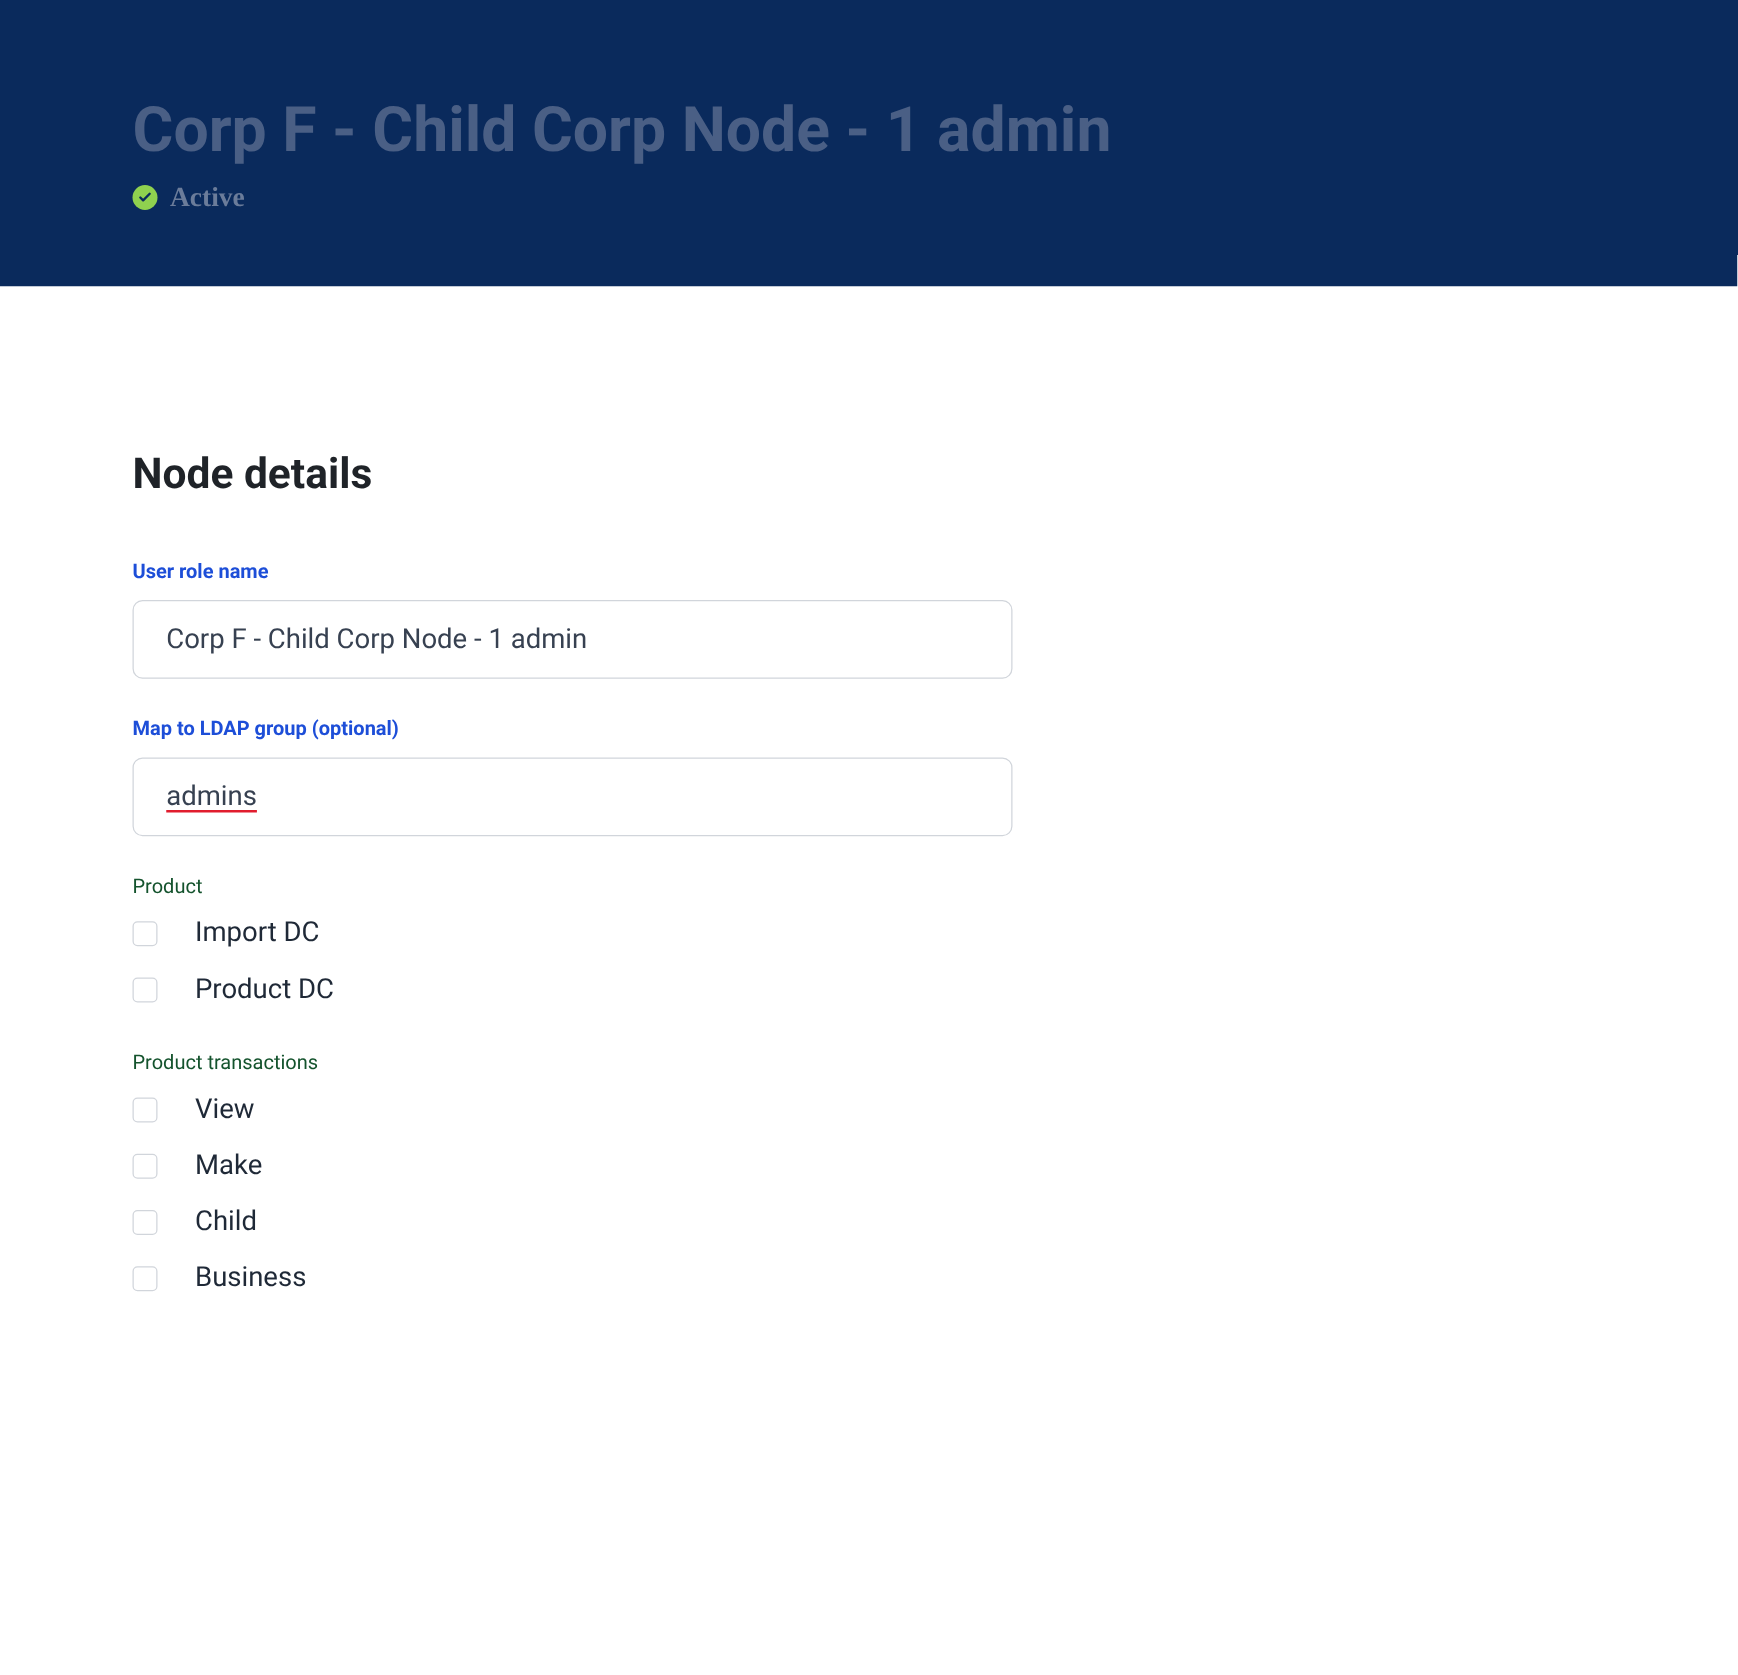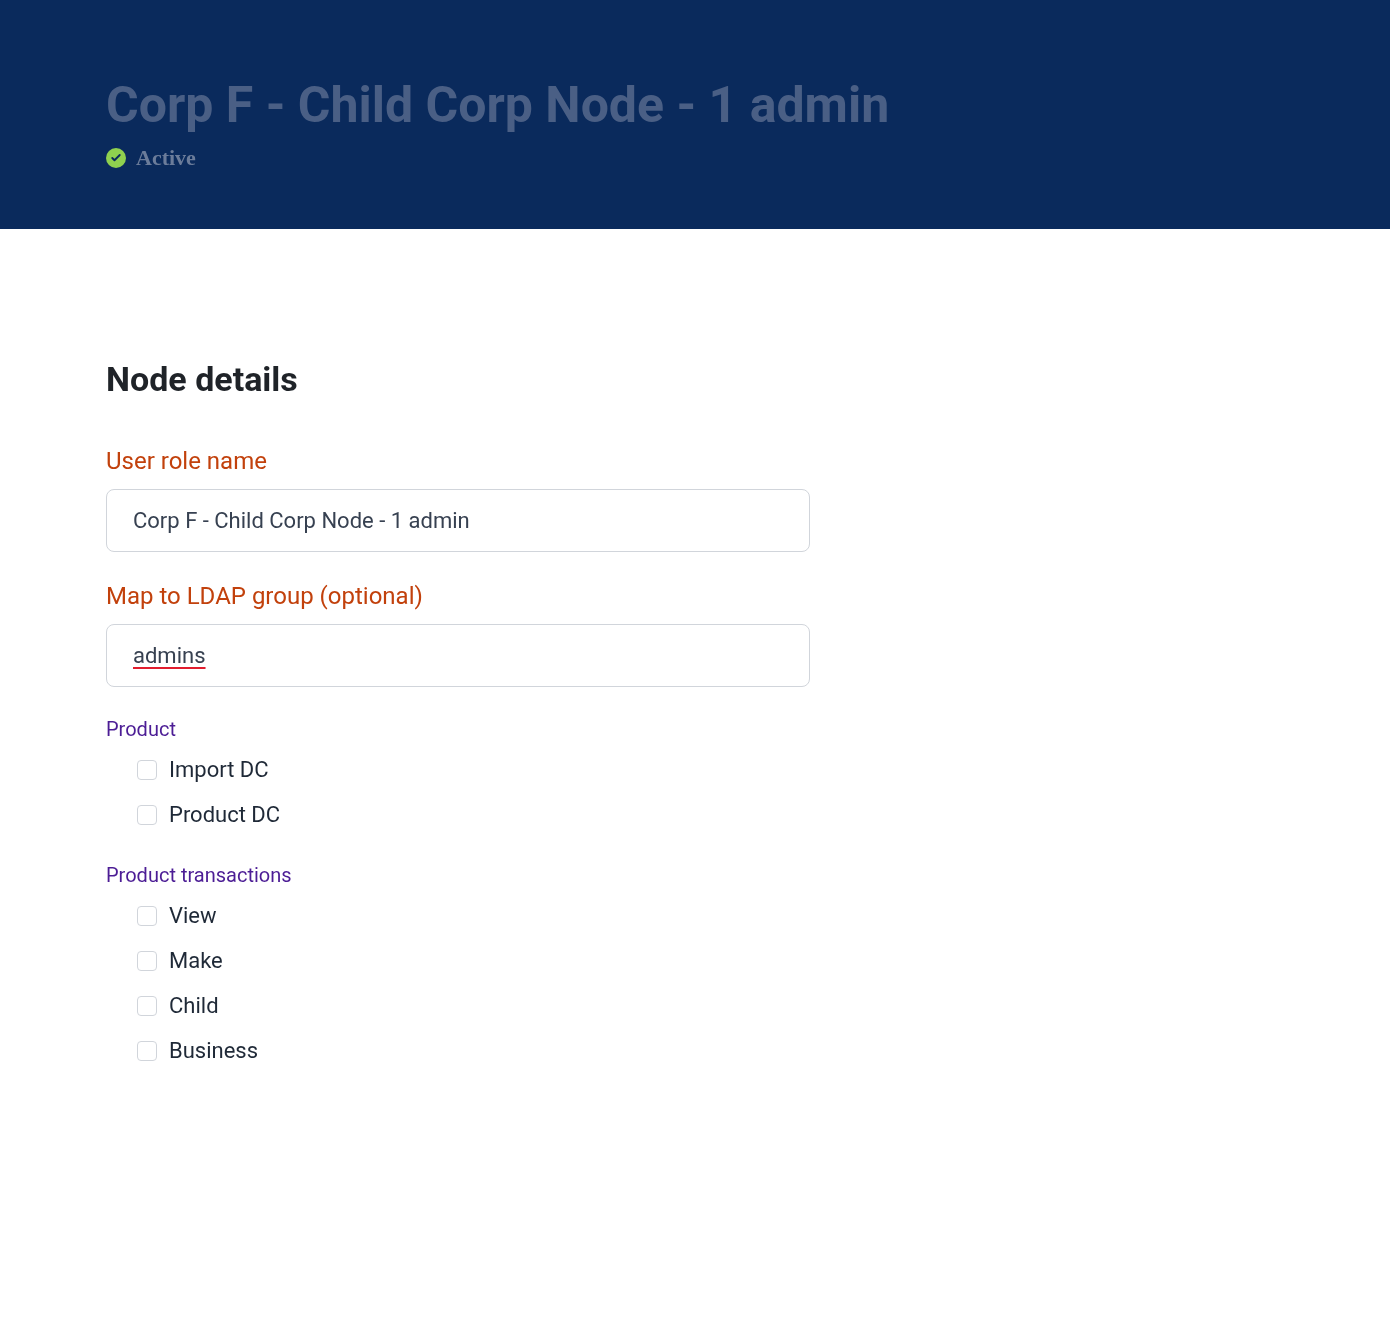--- a/index.html
+++ b/index.html
@@ -49,56 +49,56 @@
 .section-title {
   font-size: 34px;
   font-weight: 700;
   color: #1f2328;
   margin-bottom: 48px;
 }
 .form-field {
   margin-bottom: 30px;
 }
 .field-label {
-  color: #c2410c;
-  font-size: 24px;
+  color: #1d4ed8;
+  font-size: 16px;
   margin-bottom: 14px;
   display: block;
+  font-weight: bold;
 }
 .text-input {
   width: 704px;
   padding: 18px 26px;
   border: 1px solid #d1d5db;
   border-radius: 8px;
   font-size: 22px;
   color: #374151;
   font-family: inherit;
   background: #fff;
 }
 .spell-underline {
   text-decoration: underline;
   text-decoration-color: #e11d2e;
   text-decoration-thickness: 2px;
   text-underline-offset: 4px;
 }
 .group-label {
-  color: #4c1d95;
-  font-size: 20px;
+  color: #14532d;
+  font-size: 16px;
   margin-bottom: 16px;
   display: block;
 }
 .checkbox-group {
   margin-bottom: 36px;
 }
 .checkbox-row {
   display: flex;
   align-items: center;
-  gap: 12px;
+  gap: 30px;
   margin-bottom: 20px;
-  margin-left: 31px;
 }
 .checkbox {
   width: 20px;
   height: 20px;
   border: 1.5px solid #d1d5db;
   border-radius: 4px;
   background: #fff;
   cursor: pointer;
   appearance: none;
 }

